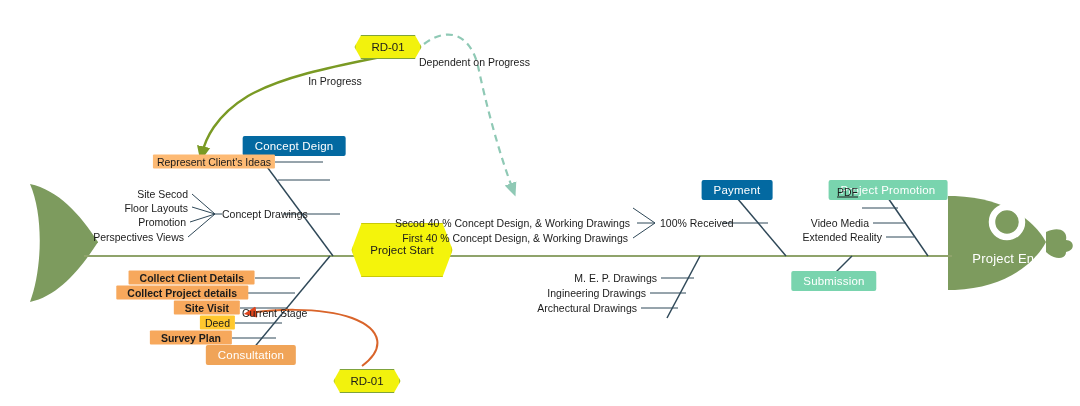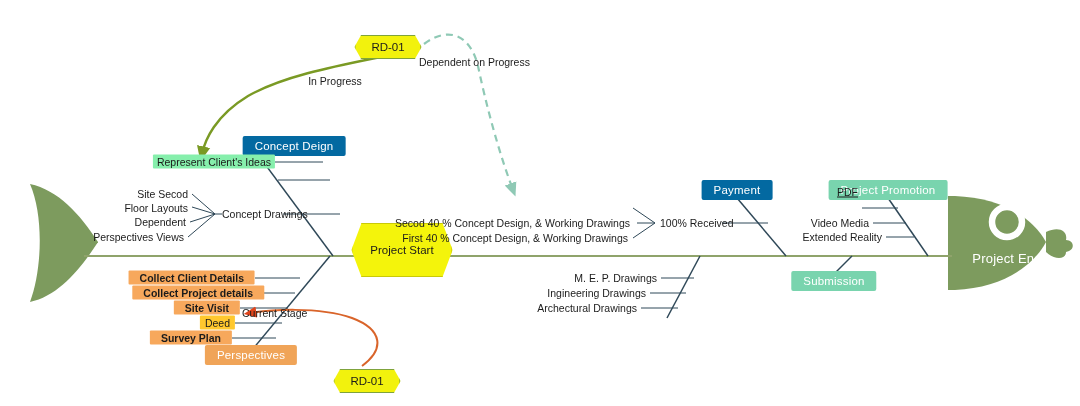--- a/index.html
+++ b/index.html
@@ -23,21 +23,21 @@
     font-size:10.5px;
     color:#1b1b1b;
     white-space:nowrap;
     line-height:13px;
   }
   .lbl.r{transform:translate(-100%,-50%);}   
   .lbl.l{transform:translate(0,-50%);}       
   .lbl.c{transform:translate(-50%,-50%);}    
 
   
-  .hl-yellow{background:#86efac;padding:1px 4px;border-radius:1px;margin-left:24px;}
+  .hl-yellow{background:#fdba74;padding:1px 4px;border-radius:1px;margin-left:24px;}
   .hl-orange{background:#F7A85C;padding:1px 11px;border-radius:1px;font-weight:bold;}
   .hl-gold  {background:#FFC82E;padding:1px 5px;border-radius:1px;}
 
   
   .chip{
     position:absolute;
     font-size:11.5px;
     color:#ffffff;
     white-space:nowrap;
     padding:4px 12px;
@@ -182,42 +182,42 @@
 
   <div class="lbl r" style="left:275px;top:162px;">
     <span class="hl-yellow">Represent Client's Ideas</span>
   </div>
 
 
   <div class="lbl l" style="left:222px;top:214px;">Concept Drawings</div>
 
   <div class="lbl r" style="left:188px;top:194px;">Site Secod</div>
   <div class="lbl r" style="left:188px;top:208px;">Floor Layouts</div>
-  <div class="lbl r" style="left:186px;top:222px;">Dependent</div>
+  <div class="lbl r" style="left:186px;top:222px;">Promotion</div>
   <div class="lbl r" style="left:184px;top:237px;">Perspectives Views</div>
 
   <div class="chip amber" style="left:737px;top:190px;">Payment</div>
 
   <div class="lbl l" style="left:660px;top:223px;">100% Received</div>
 
   <div class="lbl r" style="left:630px;top:223px;">Secod 40 % Concept Design, &amp; Working Drawings</div>
   <div class="lbl r" style="left:628px;top:238px;">First 40 % Concept Design, &amp; Working Drawings</div>
 
   <div class="chip teal" style="left:888px;top:190px;">Project Promotion</div>
 
   <div class="lbl r" style="left:858px;top:192px;text-decoration:underline;">PDF</div>
   <div class="lbl r" style="left:869px;top:223px;">Video Media</div>
   <div class="lbl r" style="left:882px;top:237px;">Extended Reality</div>
 
-  <div class="chip orange" style="left:251px;top:355px;">Perspectives</div>
+  <div class="chip orange" style="left:251px;top:355px;">Consultation</div>
 
   <div class="lbl r" style="left:255px;top:278px;">
     <span class="hl-orange">Collect Client Details</span>
   </div>
-  <div class="lbl r" style="left:248px;top:293px;margin-left:16px;">
+  <div class="lbl r" style="left:248px;top:293px;">
     <span class="hl-orange">Collect Project details</span>
   </div>
   <div class="lbl r" style="left:240px;top:308px;">
     <span class="hl-orange">Site Visit</span>
   </div>
   <div class="lbl r" style="left:235px;top:323px;">
     <span class="hl-gold">Deed</span>
   </div>
   <div class="lbl r" style="left:232px;top:338px;">
     <span class="hl-orange">Survey Plan</span>

